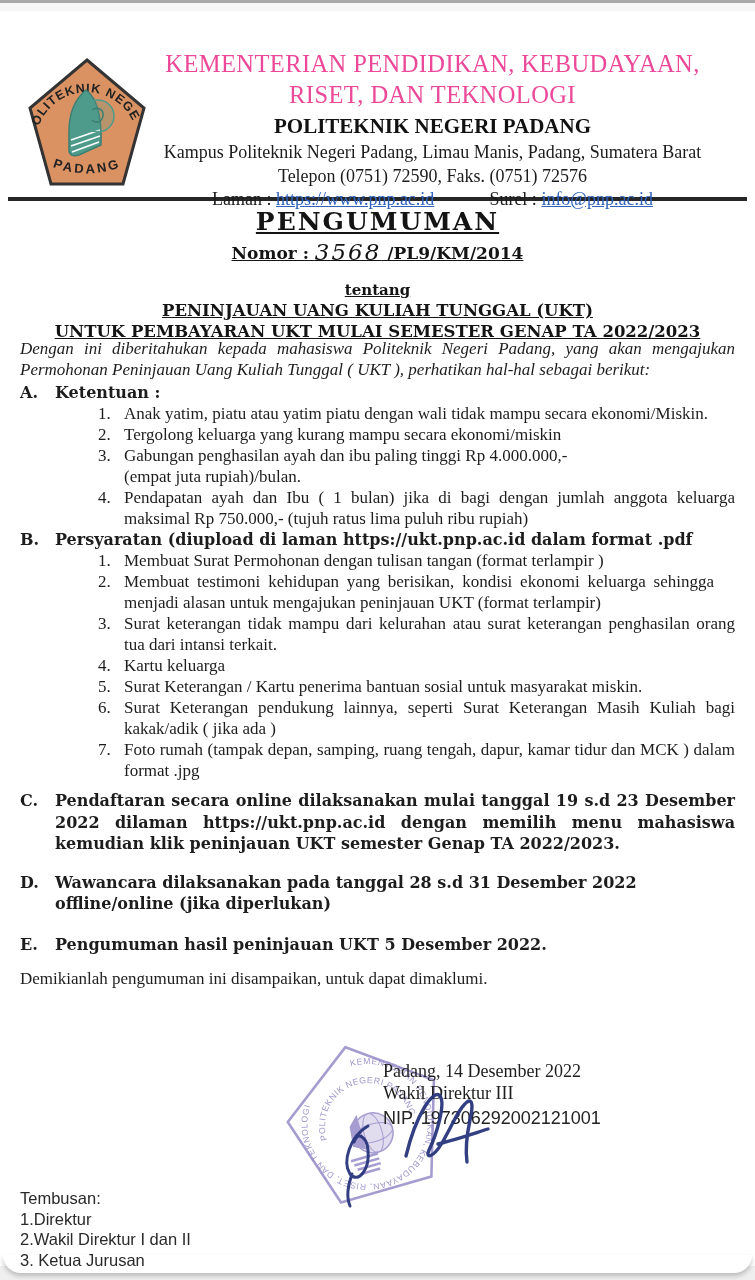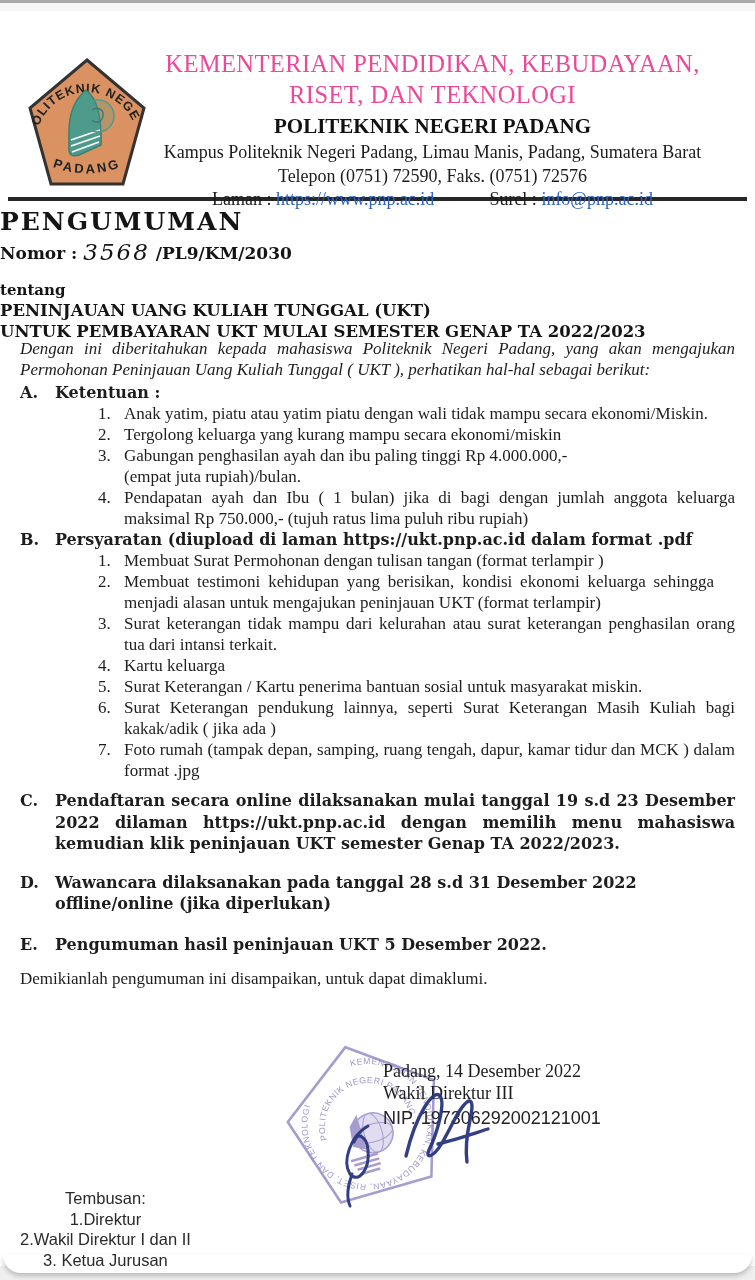--- a/index.html
+++ b/index.html
@@ -10,27 +10,27 @@
   }
   .top-strip { position:absolute; top:0; left:0; right:0; height:3px; background:#a9a9a9; }
   .top-fade { position:absolute; top:3px; left:0; right:0; height:8px; background:#f7f7f7; }
 
   
   .logo-svg { position:absolute; left:26px; top:56px; width:122px; height:134px; }
   .header-text { position:absolute; left:118px; right:8px; top:48px; text-align:center; }
   .ministry { font-size:24.5px; line-height:31px; letter-spacing:0.4px; color:#ec4899; }
   .institution { font-size:21px; font-weight:700; line-height:27px; margin-top:3px; color:#111; }
   .addr { font-size:18px; line-height:21.5px; margin-top:2px; color:#1b1b1b; }
-  .doc-link { color:#2f62bd; cursor:pointer; }
+  .doc-link { color:#2f62bd; text-decoration:underline; cursor:pointer; }
   .links-gap { display:inline-block; width:46px; }
   .rule { position:absolute; left:8px; right:8px; top:197px; height:4px; background:#272727; }
 
   
-  .title-block { position:absolute; top:207px; left:0; right:0; text-align:left;
-                 font-family:"DejaVu Serif", serif; color:#141414; }
+  .title-block { position:absolute; top:207px; left:0; right:0; text-align:center;
+                 font-family:"DejaVu Serif", serif; color:#141414;text-decoration:underline; }
   .doc-title { font-size:25px; font-weight:700; letter-spacing:2px; line-height:29px; }
   .doc-number { font-size:17px; font-weight:700; margin-top:2px; }
   .handwritten { font-style:italic; font-weight:400; font-size:23px; letter-spacing:2px;
                  position:relative; top:1px; }
   .tentang { font-size:15px; font-weight:700; margin-top:17px; line-height:19px; }
   .subject { font-size:16.5px; font-weight:700; line-height:21px; }
 
   
   .body-block { position:absolute; top:338px; left:20px; right:20px;
                 font-size:17px; line-height:21px; }
@@ -57,21 +57,21 @@
   .sign-svg { position:absolute; left:398px; top:1082px; width:140px; height:100px; z-index:4; }
   .sign2-svg { position:absolute; left:338px; top:1118px; width:46px; height:92px; z-index:4; }
   .sig-block { position:absolute; left:383px; top:1060px; width:330px; z-index:3;
                font-size:18px; line-height:22px; color:#1d1d1d; }
   .sig-name { margin-top:64px; font-family:"DejaVu Serif", serif; font-weight:700; font-size:18.5px;
               display:inline-block; border-bottom:2.5px solid #111; padding-bottom:1px; }
   .sig-nip { font-family:"Liberation Sans", sans-serif; font-size:18px; margin-top:3px; color:#232323; }
 
   
   .cc-block { position:absolute; left:20px; top:1188px; z-index:5;
-              font-family:"Liberation Sans", sans-serif; font-size:16.5px; line-height:20.5px; color:#2a2a2a;text-align:center; }
+              font-family:"Liberation Sans", sans-serif; font-size:16.5px; line-height:20.5px; color:#2a2a2a; }
 
   
   .bottom-bg { position:absolute; left:0; right:0; bottom:0; height:14px; background:#efefef; z-index:0; }
   .bottom-card { position:absolute; left:3px; right:3px; bottom:7px; height:18px; background:#fff;
                  border-radius:0 0 18px 18px; box-shadow:0 3px 5px rgba(0,0,0,0.22); z-index:1; }
   .body-block, .header-text, .title-block { z-index:2; }
 </style>
 </head>
 <body>
 
@@ -114,21 +114,21 @@
     </div>
   </div>
 
   <div class="rule"></div>
 
   <div class="title-block">
     <div class="doc-title">PENGUMUMAN</div>
     <div class="doc-number">
       <span>Nomor :</span>
       <span class="handwritten">3568</span>
-      <span>/PL9/KM/2030</span>
+      <span>/PL9/KM/2014</span>
     </div>
     <div class="tentang">tentang</div>
     <div class="subject">PENINJAUAN UANG KULIAH TUNGGAL (UKT)</div>
     <div class="subject">UNTUK PEMBAYARAN UKT MULAI SEMESTER GENAP TA 2022/2023</div>
   </div>
 
   <div class="body-block">
     <div class="intro">Dengan ini diberitahukan kepada mahasiswa Politeknik Negeri Padang, yang akan mengajukan Permohonan Peninjauan Uang Kuliah Tunggal ( UKT ), perhatikan hal-hal sebagai berikut:</div>
 
     <div class="section">

